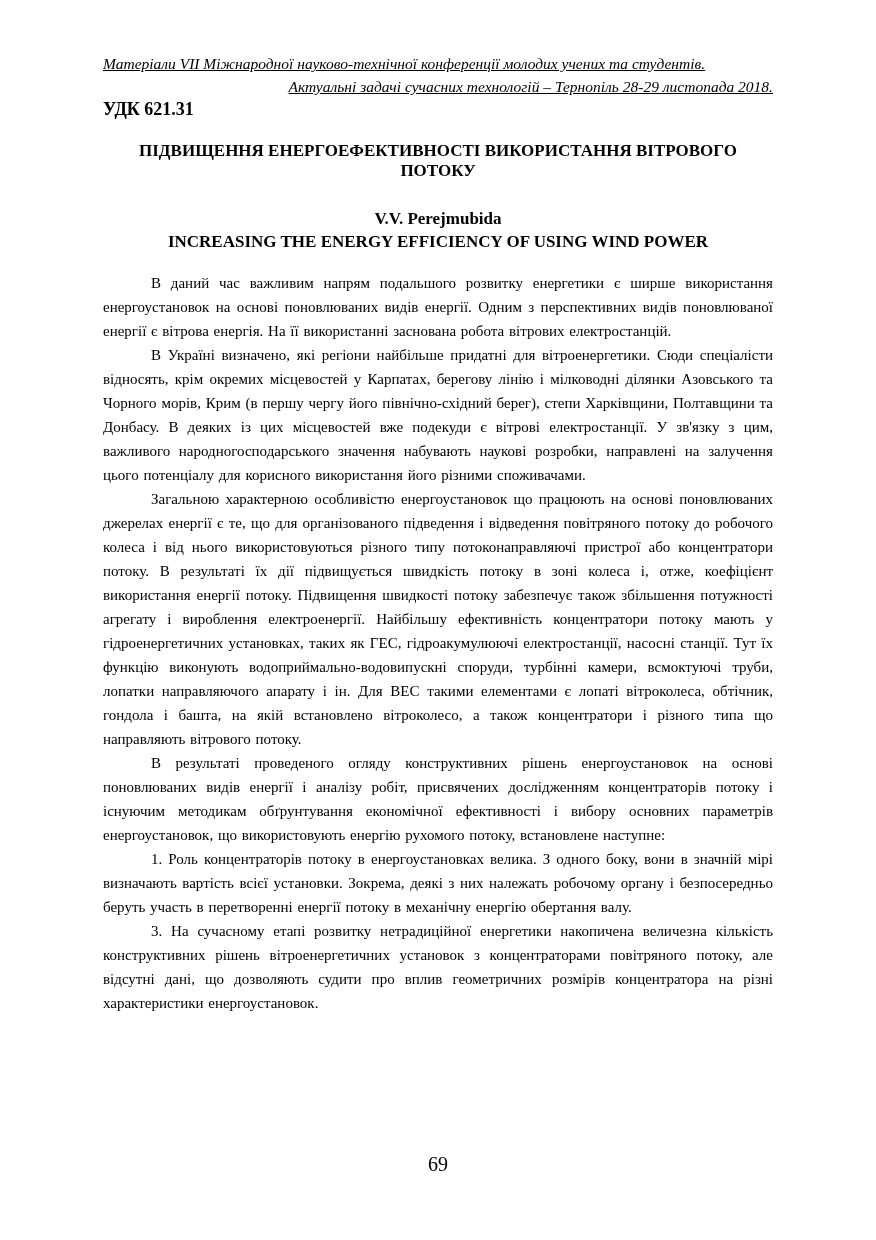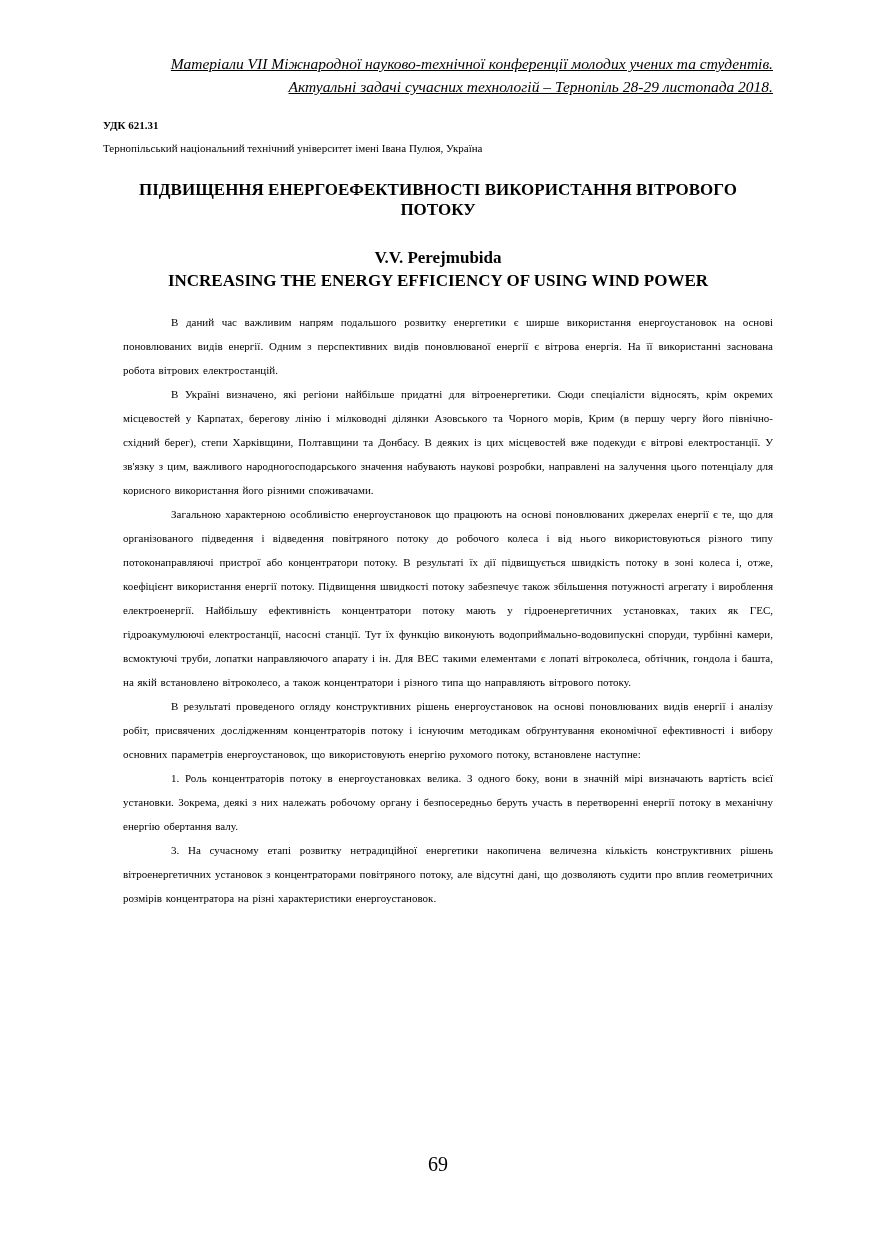--- a/index.html
+++ b/index.html
@@ -18,23 +18,23 @@
     left: 103px;
     top: 52px;
     width: 670px;
   }
   .hdr {
     font-style: italic;
     font-size: 15.5px;
     line-height: 23px;
     text-decoration: underline;
   }
-  .hdr-line1 { text-align: right; }
+  .hdr-line1 { text-align: left; }
   .hdr-line2 { text-align: right; }
-  .meta { margin-top: 16px; font-size: 11px; line-height: 23px; }
+  .meta { font-size: 18px; line-height: 23px; }
   .meta .udc { font-weight: bold; }
   .meta .author { font-weight: bold; }
   .title-ua {
     margin-top: 20px;
     font-weight: bold;
     font-size: 17px;
     line-height: 20px;
     text-align: center;
   }
   .author-en {
@@ -45,26 +45,25 @@
     text-align: center;
   }
   .title-en {
     font-weight: bold;
     font-size: 17px;
     line-height: 23px;
     text-align: center;
   }
   .bodytext { margin-top: 18px; }
   .bodytext p {
-    font-size: 11px;
+    font-size: 15px;
     line-height: 24px;
     text-align: justify;
     text-indent: 48px;
     word-spacing: 1px;
-    margin-left: 20px;
   }
   .page-number {
     position: absolute;
     bottom: 64px;
     left: 0;
     width: 100%;
     text-align: center;
     font-size: 20px;
   }
 </style>
@@ -74,21 +73,20 @@
 <div class="page">
   <div class="content">
 
     <div class="hdr">
       <div class="hdr-line1">Матеріали VII Міжнародної науково-технічної конференції молодих учених та студентів.</div>
       <div class="hdr-line2">Актуальні задачі сучасних технологій – Тернопіль 28-29 листопада 2018.</div>
     </div>
 
     <div class="meta">
       <div class="udc">УДК 621.31</div>
-      <div class="affil">Тернопільський національний технічний університет імені Івана Пулюя, Україна</div>
     </div>
 
     <div class="title-ua">ПІДВИЩЕННЯ ЕНЕРГОЕФЕКТИВНОСТІ ВИКОРИСТАННЯ ВІТРОВОГО ПОТОКУ</div>
 
     <div class="author-en">V.V. Perejmubida</div>
     <div class="title-en">INCREASING THE ENERGY EFFICIENCY OF USING WIND POWER</div>
 
     <div class="bodytext">
       <p>В даний час важливим напрям подальшого розвитку енергетики є ширше використання енергоустановок на основі поновлюваних видів енергії. Одним з перспективних видів поновлюваної енергії є вітрова енергія. На її використанні заснована робота вітрових електростанцій.</p>
       <p>В Україні визначено, які регіони найбільше придатні для вітроенергетики. Сюди спеціалісти відносять, крім окремих місцевостей у Карпатах, берегову лінію і мілководні ділянки Азовського та Чорного морів, Крим (в першу чергу його північно-східний берег), степи Харківщини, Полтавщини та Донбасу. В деяких із цих місцевостей вже подекуди є вітрові електростанції. У зв'язку з цим, важливого народногосподарського значення набувають наукові розробки, направлені на залучення цього потенціалу для корисного використання його різними споживачами.</p>

